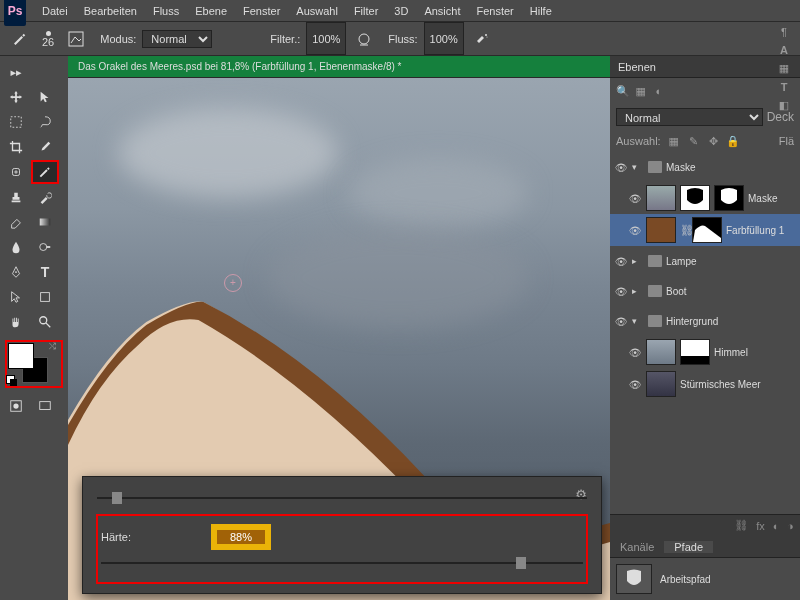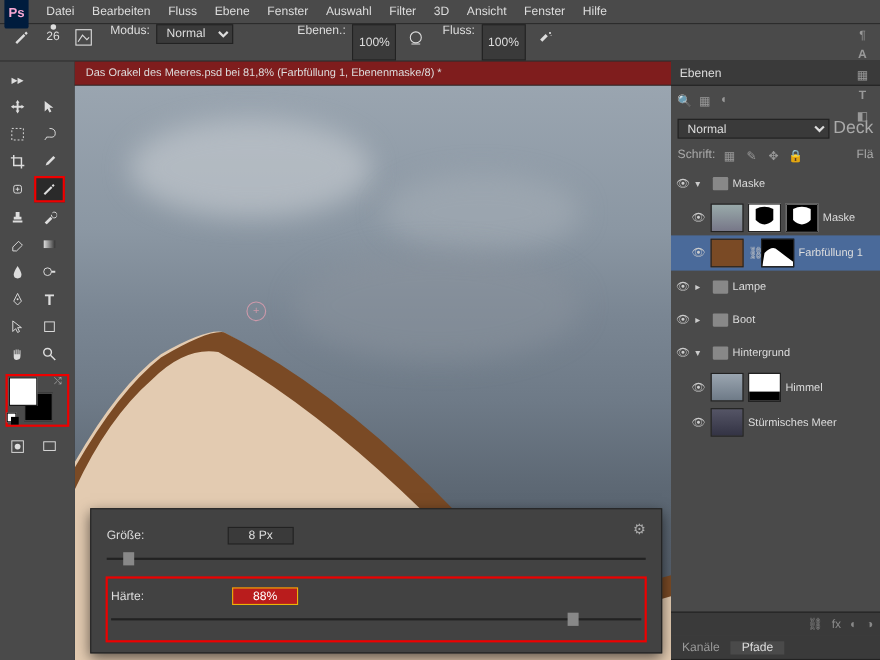--- a/index.html
+++ b/index.html
@@ -1,20 +1,20 @@
 <!DOCTYPE html>
 <html><head>
 <meta charset="utf-8">
 <style>
 *{margin:0;padding:0;box-sizing:border-box;font-family:Tahoma,Arial,sans-serif;font-size:11px;user-select:none}
 body{background:#323232;color:#ccc;width:800px;height:600px;overflow:hidden;position:relative}
 .menubar{height:22px;background:#4a4a4a;display:flex;align-items:center;padding-left:4px;border-bottom:1px solid #2a2a2a}
 .ps-logo{width:22px;height:30px;background:#001c3d;color:#f9a8d4;display:flex;align-items:center;justify-content:center;font-weight:bold;font-size:12px;margin-right:8px;border-radius:2px}
 .menu-item{padding:0 8px;color:#ddd;cursor:pointer}
-.optbar{height:34px;background:#4a4a4a;display:flex;padding-left:8px;gap:6px;border-bottom:1px solid #2a2a2a}
+.optbar{height:34px;background:#4a4a4a;display:flex;align-items:center;padding-left:8px;gap:6px;border-bottom:1px solid #2a2a2a}
 .opt-icon{width:24px;height:24px;display:flex;align-items:center;justify-content:center;color:#ddd}
 .brush-size{display:flex;flex-direction:column;align-items:center;color:#ddd;font-size:9px;line-height:10px;padding:0 4px}
 .brush-dot{width:5px;height:5px;background:#ddd;border-radius:50%;margin-bottom:1px}
 .opt-lbl{color:#ddd;margin-left:6px}
 .opt-sel{background:#3a3a3a;border:1px solid #222;color:#ddd;padding:1px 4px;min-width:70px;height:18px;font-size:11px}
 .opt-num{background:#3a3a3a;border:1px solid #222;color:#ddd;padding:1px 2px;width:40px;height:33px;text-align:center;font-size:11px}
 .main{display:flex;height:544px}
 .toolbar{width:68px;background:#4a4a4a;padding:4px 2px;display:flex;flex-direction:column;gap:1px}
 .trow{display:flex;gap:1px}
 .tool{width:28px;height:24px;display:flex;align-items:center;justify-content:center;border:1px solid transparent;color:#ddd;cursor:pointer;position:relative}
@@ -22,33 +22,33 @@
 .hl{border:2px solid #e00 !important}
 .hl-b{outline:2px solid #e00;outline-offset:-1px}
 .swatches{width:56px;height:46px;position:relative;margin:6px 4px}
 .sw-fg{width:26px;height:26px;background:#fff;border:1px solid #000;position:absolute;top:2px;left:2px;z-index:2}
 .sw-bg{width:26px;height:26px;background:#000;border:1px solid #555;position:absolute;top:16px;left:16px}
 .sw-sw{position:absolute;top:0;right:6px;color:#aaa;font-size:9px}
 .sw-df{position:absolute;bottom:0;left:0;width:12px;height:12px}
 .sw-df::before{content:"";position:absolute;width:7px;height:7px;background:#fff;border:1px solid #000;top:0;left:0}
 .sw-df::after{content:"";position:absolute;width:7px;height:7px;background:#000;top:4px;left:4px}
 .doc{flex:1;background:#2a2a2a;display:flex;flex-direction:column;position:relative}
-.tab{height:22px;display:flex;align-items:center;padding:0 10px;background:#7f1d1d;color:#ddd;font-size:10px;border-bottom:1px solid #2a2a2a}
+.tab{height:22px;display:flex;align-items:center;padding:0 10px;background:#15803d;color:#ddd;font-size:10px;border-bottom:1px solid #2a2a2a}
 .canvas{flex:1;position:relative;overflow:hidden;background:linear-gradient(180deg,#9aa5b0 0%,#8b97a3 25%,#7a8693 40%,#6e7a87 55%,#5d6874 70%,#4f5965 100%)}
 .cloud{position:absolute;border-radius:50%;filter:blur(12px)}
 .c1{width:220px;height:90px;background:rgba(200,205,210,.6);top:30px;left:50px}
 .c2{width:180px;height:70px;background:rgba(170,178,185,.5);top:80px;left:280px}
 .c3{width:260px;height:100px;background:rgba(140,148,158,.5);top:150px;left:200px}
 .dune{position:absolute;bottom:0;left:0;width:100%;height:380px}
 .cursor{position:absolute;top:196px;left:156px;width:18px;height:18px;border:1.5px solid #c9a;border-radius:50%;display:flex;align-items:center;justify-content:center;color:#c9a;font-size:10px;line-height:1}
 .brush-pop{position:absolute;bottom:6px;left:14px;right:8px;background:#424242;border:1px solid #222;padding:10px 14px;box-shadow:0 4px 12px rgba(0,0,0,.6)}
 .brow{display:flex;align-items:center;margin:6px 0}
 .brow-lbl{width:110px;color:#ddd}
 .brow-val{width:60px;background:#3a3a3a;border:1px solid #222;color:#ddd;text-align:center;padding:1px 0}
-.brow-val.sel-b{background:#b91c1c;color:#fff;border:1px solid #eab308}
+.brow-val.sel-b{background:#a16207;color:#fff;border:6px solid #eab308}
 .slider{margin:4px 0 10px 0;height:14px;position:relative}
 .strack{height:2px;background:#222;position:absolute;top:6px;left:0;right:0}
 .sthumb{width:10px;height:12px;background:#888;position:absolute;top:1px}
 .gear{position:absolute;top:10px;right:14px;color:#aaa;font-size:13px}
 .hard-row{padding:3px 4px}
 .panels{width:190px;background:#4a4a4a;display:flex;flex-direction:column}
 .ptab{height:22px;display:flex;align-items:center;padding:0 8px;background:#3a3a3a;color:#ddd;border-bottom:1px solid #222}
 .prow{height:26px;display:flex;align-items:center;padding:0 6px;gap:4px}
 .psel{flex:1;background:#3a3a3a;border:1px solid #222;color:#ddd;padding:2px 4px;height:18px;font-size:11px}
 .psearch{flex:1;background:#3a3a3a;border:1px solid #222;color:#888;padding:2px 4px;height:18px;font-size:10px}
@@ -102,21 +102,21 @@
   </div>
   <div class="opt-icon">
     <svg width="16" height="16" viewBox="0 0 16 16">
         <rect x="1" y="1" width="14" height="14" fill="none" stroke="#ddd"></rect>
         <path d="M3 12 L7 6 L11 10 L13 8" stroke="#ddd" fill="none"></path>
       </svg>
   </div>
   <span class="opt-lbl">Modus:</span>
   <select class="opt-sel"><option>Normal</option></select>
   <span style="width:40px"></span>
-  <span class="opt-lbl">Ebenen.:</span>
+  <span class="opt-lbl">Filter.:</span>
   <input class="opt-num" value="100%" style="">
   <div class="opt-icon">
     <svg width="16" height="16" viewBox="0 0 16 16">
         <circle cx="8" cy="8" r="5" fill="none" stroke="#ddd"></circle>
         <path d="M4 14 L12 14" stroke="#ddd"></path>
       </svg>
   </div>
   <span class="opt-lbl">Fluss:</span>
   <input class="opt-num" value="100%" style="">
   <div class="opt-icon">
@@ -299,24 +299,20 @@
         <div class="cloud c2"></div>
         <div class="cloud c3"></div>
       <svg class="dune" viewBox="0 0 540 380" preserveAspectRatio="none">
         <path d="M0 200 Q40 130 78 102 Q120 78 135 82 Q240 140 350 258 Q440 335 540 305 L540 380 L0 380 Z" fill="#e3cbb1"></path>
         <path d="M0 205 Q40 135 78 105 Q120 80 135 82 Q245 138 355 256 Q445 332 540 303 L540 322 Q440 355 345 275 Q235 160 130 100 Q100 95 70 125 Q30 160 0 225 Z" fill="#7a4a25"></path>
       </svg>
       <div class="cursor">+</div>
 
       <div class="brush-pop">
         <div class="gear">⚙</div>
-        <div class="brow">
-          <span class="brow-lbl">Größe:</span>
-          <span class="brow-val">8 Px</span>
-        </div>
         <div class="slider">
           <div class="strack"></div>
             <div class="sthumb" style="left:3%"></div>
         </div>
         <div class="hl-b hard-row">
           <div class="brow">
             <span class="brow-lbl">Härte:</span>
             <span class="brow-val sel-b">88%</span>
           </div>
           <div class="slider">
@@ -331,24 +327,24 @@
   <div class="panels">
     <div class="ptab">Ebenen</div>
     <div class="prow">
       <span style="color:#888">🔍</span>
       <span class="lockico">▦</span>
       <span class="lockico">◐</span>
 
     </div>
     <div class="prow">
       <select class="psel"><option>Normal</option></select>
-      <span style="color:#aaa;font-size:16px">Deck</span>
+      <span style="color:#aaa;font-size:12px">Deck</span>
     </div>
     <div class="lockrow">
-      <span>Schrift:</span>
+      <span>Auswahl:</span>
       <span class="lockico">▦</span>
       <span class="lockico">✎</span>
       <span class="lockico">✥</span>
       <span class="lockico">🔒</span>
       <span style="flex:1"></span>
       <span>Flä</span>
     </div>
     <div class="layers">
       <div class="lrow">
         <span class="eye">👁</span>
@@ -414,14 +410,22 @@
     <div class="pbot">
       <span>⛓</span>
       <span>fx</span>
       <span>◐</span>
       <span>◑</span>
     </div>
     <div class="ptab2">
       <span>Kanäle</span>
       <span class="act">Pfade</span>
     </div>
+    <div class="paths">
+      <div class="pthumb">
+        <svg width="28" height="24" viewBox="0 0 28 24">
+            <path d="M7 4 Q14 1 21 4 L21 14 Q14 22 7 14 Z" fill="#ddd"></path>
+          </svg>
+      </div>
+      <span class="lname">Arbeitspfad</span>
+    </div>
   </div>
 </div>
 
 </body></html>

